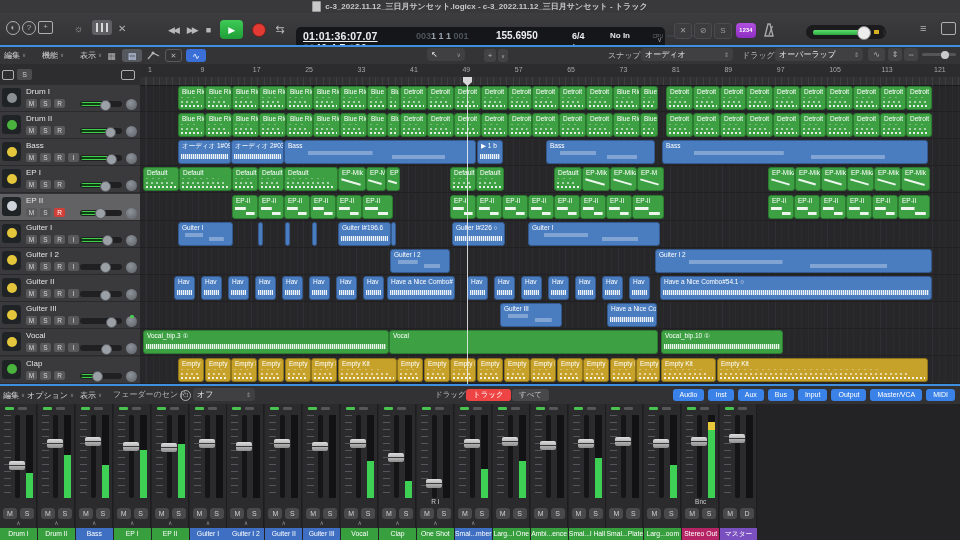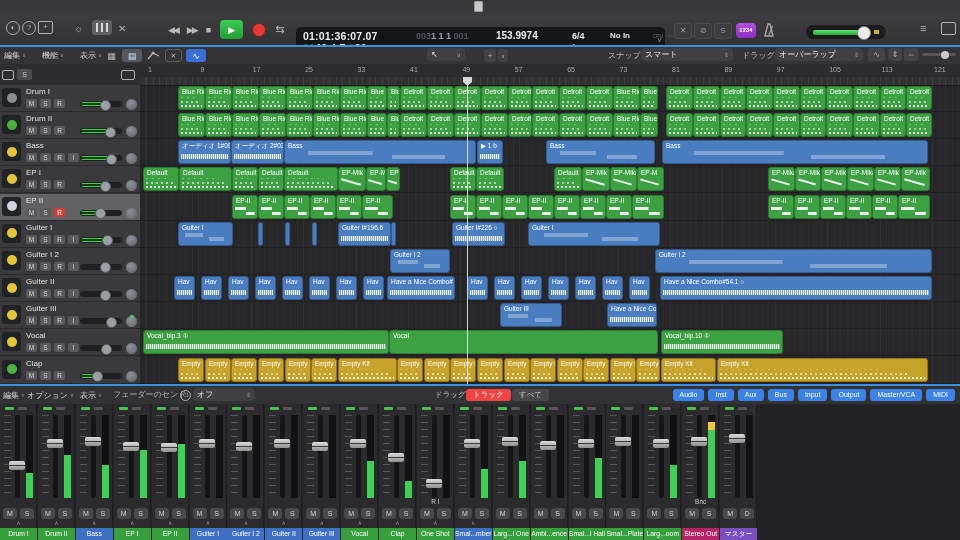--- a/index.html
+++ b/index.html
@@ -19,21 +19,21 @@
   .mixico .bars{width:12px;height:9px;background:repeating-linear-gradient(90deg,#d8d8d8 0 1.5px,transparent 1.5px 5px);}
   .transport{position:absolute;top:7px;display:flex;align-items:center;gap:9px;}
   .tr-g{color:#b8b8b8;font-size:9px;letter-spacing:-2px;}
   .playbtn{width:23px;height:19px;border-radius:4px;background:linear-gradient(#3ecb55,#1f9e38);display:flex;align-items:center;justify-content:center;color:#fff;font-size:9px;}
   .recbtn{width:12px;height:12px;border-radius:50%;background:#e33b34;border:1px solid #7e1f1c;}
   
   #lcd{left:296px;top:14px;width:369px;height:30px;background:#141619;border-radius:5px;font-family:"Liberation Sans",sans-serif;}
   .lcdblk{position:absolute;top:3px;height:24px;}
   .lr{height:12px;line-height:12px;white-space:nowrap;}
   .bright{color:#ecedee;} .dim{color:#4e555d;} .mid{color:#9aa2ab;}
-  .lcdtime{font-size:10.5px;font-weight:bold;letter-spacing:.2px;}
+  .lcdtime{font-size:10.5px;font-weight:bold;letter-spacing:.2px;text-decoration:underline;}
   .lcdsm{font-size:9px;font-weight:bold;}
   .cpubar{width:32px;height:2.5px;background:#3a4047;border-radius:1px;position:relative;}
   .cpubar i{position:absolute;left:10px;top:0;width:7px;height:2.5px;background:#aab2ba;border-radius:1px;}
   .lcdlbl{font-size:5px;color:#6a727a;margin-right:3px;width:12px;text-align:right;}
   
   .sqbtn{position:absolute;top:10px;width:16px;height:14px;background:#3c3c3e;border:1px solid #4b4b4d;border-radius:3px;
          color:#9d9d9d;font-size:8px;text-align:center;line-height:13px;}
   #countin{left:736px;top:10px;width:20px;height:15px;background:linear-gradient(#b14fe0,#8d2ec2);border-radius:4px;
            color:#fff;font-size:5.5px;font-weight:bold;text-align:center;line-height:15px;letter-spacing:.3px;}
   
@@ -131,20 +131,21 @@
   .sname{position:absolute;top:124px;left:0;width:37px;height:12px;font-size:6.8px;color:#fff;text-align:center;line-height:12px;
          overflow:hidden;white-space:nowrap;}
 </style>
 </head>
 <body>
 
 <div id="app">
 
   <div class="abs" id="titlebar">
     <span class="doc"></span>
+    <span class="t">c-3_2022.11.12_三日月サンセット.logicx - c-3_2022.11.12_三日月サンセット - トラック</span>
   </div>
 
   <div class="abs" id="toolbar">
     <span class="tbico circ" style="left:6px;">◐</span>
     <span class="tbico circ" style="left:22px;">?</span>
     <span class="tbico boxico" style="left:38px;">+</span>
     <span class="tbico" style="left:74px;top:9px;">☼</span>
     <span class="tbico mixico" style="left:92px;top:7px;">
         <span class="bars"></span>
       </span>
@@ -162,21 +163,21 @@
     <div class="abs" id="lcd">
       <div class="lcdblk" style="left:7px;">
         <div class="lr lcdtime bright">01:01:36:07.07</div>
         <div class="lr lcdtime"><span class="dim">00</span><span class="bright">49 4 7</span> <span class="dim">0</span><span class="bright">26</span></div>
       </div>
       <div class="lcdblk" style="left:120px;">
         <div class="lr lcdsm"><span class="dim">003</span><span class="mid">1 1 1</span> <span class="dim">001</span></div>
         <div class="lr lcdsm"><span class="dim">0</span><span class="bright">121 1 1</span> <span class="dim">001</span></div>
       </div>
       <div class="lcdblk" style="left:200px;">
-        <div class="lr lcdsm bright" style="font-size:10px;">153.9974</div>
+        <div class="lr lcdsm bright" style="font-size:10px;">155.6950</div>
         <div class="lr" style="font-size:7.5px;color:#cfd3d8;font-weight:bold;">Keep Tempo</div>
       </div>
       <div class="lcdblk" style="left:276px;">
         <div class="lr lcdsm bright">6/4</div>
         <div class="lr lcdsm" style="color:#cfd3d8;">/32</div>
       </div>
       <div class="lcdblk" style="left:314px;">
         <div class="lr" style="font-size:8px;color:#e4e4e4;font-weight:bold;">No In</div>
         <div class="lr" style="font-size:8px;color:#e4e4e4;font-weight:bold;">No Out</div>
       </div>
@@ -247,21 +248,21 @@
 
     <div class="ddbox" style="left:427px;width:38px;">
         <span style="font-size:8px;">↖</span>
         <span class="ud">∨</span>
       </div>
     <span class="atbico" style="left:484px;width:12px;background:#434345;font-size:8px;">+</span>
     <span class="atbico" style="left:498px;width:10px;background:#434345;font-size:5px;">∨</span>
 
     <span class="ddl" style="left:608px;">スナップ:</span>
     <div class="ddbox" style="left:641px;width:92px;">
-        <span>スマート</span>
+        <span>オーディオ</span>
         <span class="ud">⇕</span>
       </div>
     <span class="ddl" style="left:742px;">ドラッグ:</span>
     <div class="ddbox" style="left:775px;width:88px;">
         <span>オーバーラップ</span>
         <span class="ud">⇕</span>
       </div>
     <span class="zbtn" style="left:868px;">∿</span>
     <span class="zbtn" style="left:888px;width:14px;">⇕</span>
     <span class="zbtn" style="left:904px;width:14px;">⇔</span>

